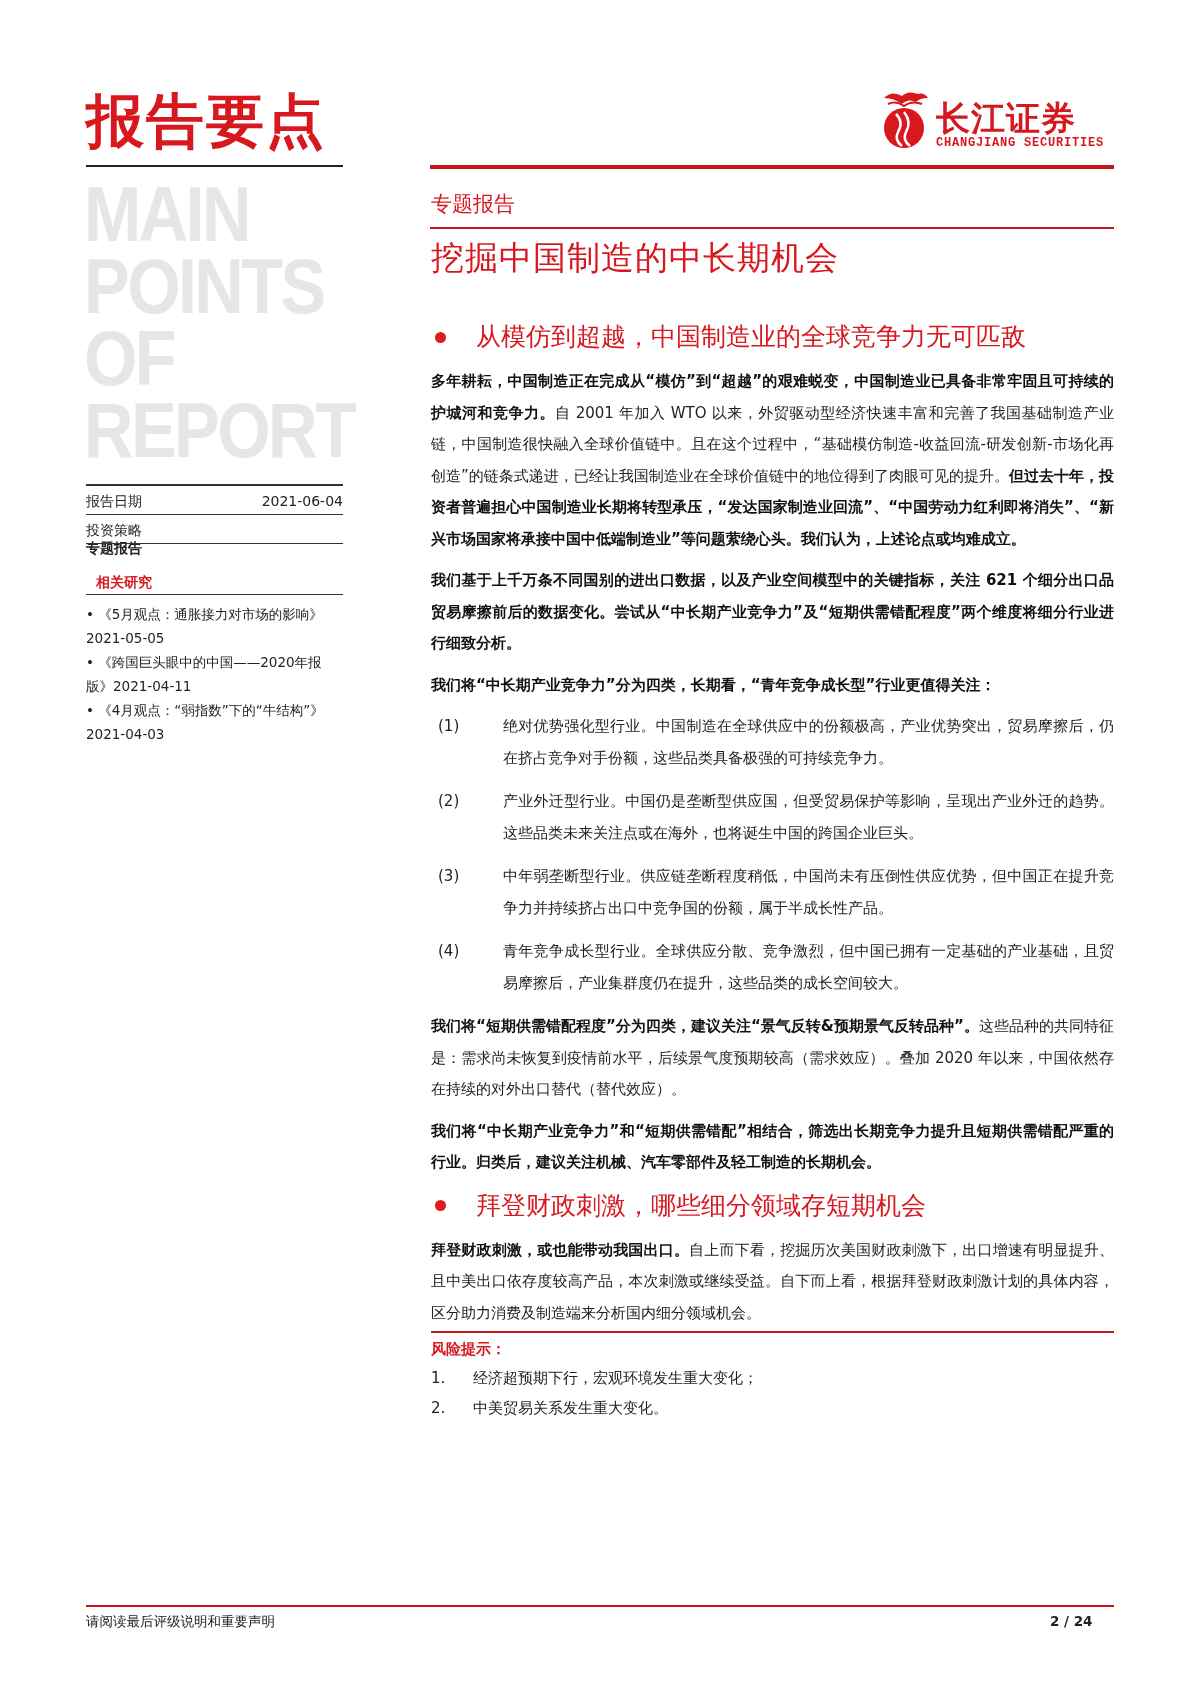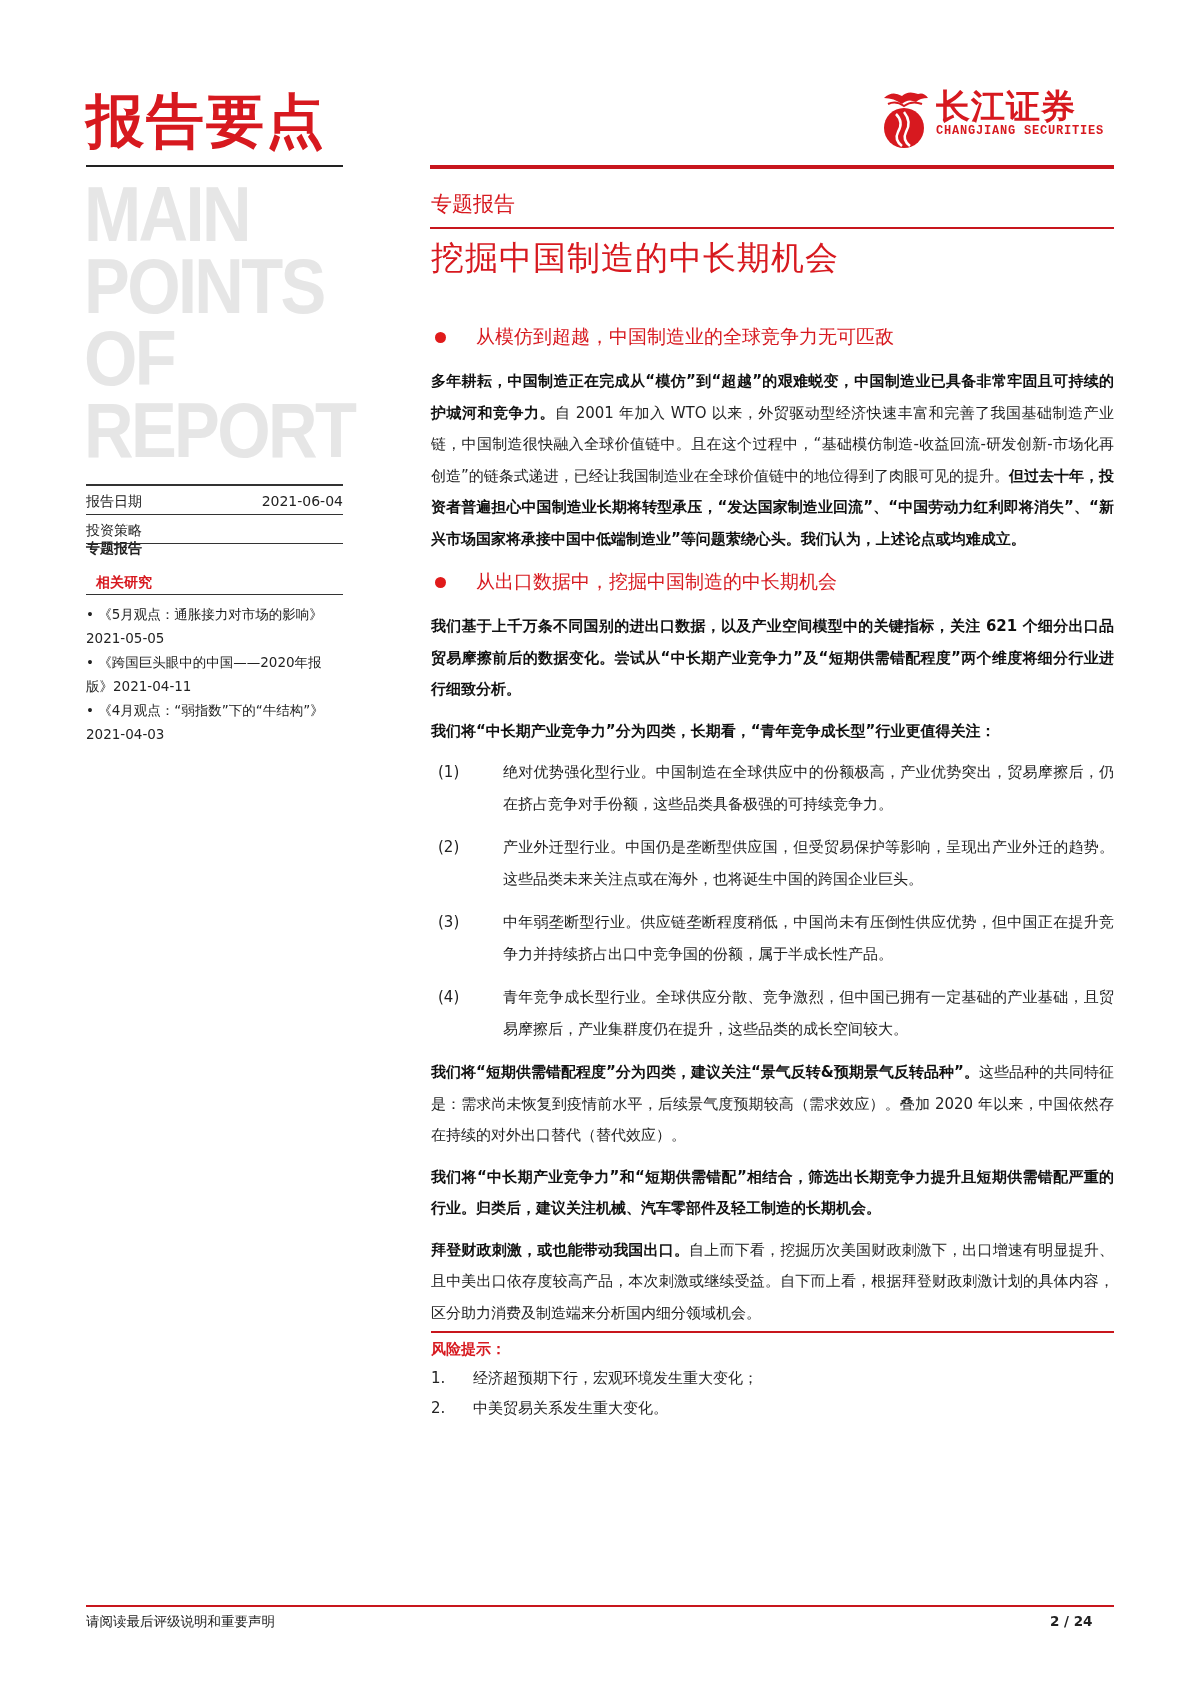--- a/index.html
+++ b/index.html
@@ -14,33 +14,33 @@
   .meta-row.r2 { top: 522px; flex-direction: column; }
   .meta-rule-mid { position: absolute; left: 86px; top: 514px; width: 257px; height: 1px; background: #333; }
   .meta-rule-bot { position: absolute; left: 86px; top: 543px; width: 257px; height: 1px; background: #333; }
   .meta-value-bold { font-weight: bold; }
 
   .related-title { position: absolute; left: 96px; top: 574px; font-size: 14px; font-weight: bold; color: #d7191f; }
   .related-rule { position: absolute; left: 86px; top: 594px; width: 257px; height: 1px; background: #333; }
   .related-list { position: absolute; left: 86px; top: 602px; width: 260px; font-size: 13.5px; line-height: 24px; color: #222; }
   .related-list .item { margin-bottom: 0; }
 
-  .logo { position: absolute; left: 878px; top: 88px; display: flex; align-items: flex-start; }
+  .logo { position: absolute; left: 878px; top: 88px; display: flex; align-items: flex-end; }
   .logo-mark { width: 52px; height: 62px; position: relative; }
   .logo-text { margin-left: 6px; display: flex; flex-direction: column; }
   .logo-cn { font-size: 34px; font-weight: bold; color: #d7191f; letter-spacing: 1px; line-height: 36px; font-family: "DejaVu Serif", serif; }
   .logo-en { font-size: 12px; font-weight: bold; color: #d7191f; letter-spacing: 0.8px; font-family: Liberation Mono, monospace; }
   .top-red-rule { position: absolute; left: 430px; top: 165px; width: 684px; height: 4px; background: #c8161d; }
 
   .report-type { position: absolute; left: 431px; top: 190px; font-size: 21px; color: #d7191f; }
   .type-rule { position: absolute; left: 430px; top: 227px; width: 684px; height: 2px; background: #c8161d; }
   .report-title { position: absolute; left: 431px; top: 236px; font-size: 33px; color: #d7191f; letter-spacing: 1px; }
 
   .content { position: absolute; left: 431px; top: 320px; width: 683px; font-size: 15px; line-height: 31.5px; color: #222; }
-  .sec-head { display: flex; align-items: center; color: #d7191f; font-size: 19px; height: 34px; margin-bottom: 12px; }
+  .sec-head { display: flex; align-items: center; color: #d7191f; font-size: 25px; height: 34px; margin-bottom: 12px; }
   .sec-head .dot { width: 11px; height: 11px; border-radius: 50%; background: #e01b1b; margin: 0 30px 0 4px; }
   p.para { text-align: justify; margin-bottom: 10px; }
   .b { font-weight: bold; color: #111; }
   .numlist { margin: 4px 0 10px 0; }
   .numitem { display: flex; margin-bottom: 12px; }
   .numitem .num { width: 72px; padding-left: 7px; flex-shrink: 0; }
   .numitem .txt { flex: 1; text-align: justify; }
   .risk-rule { height: 2px; background: #c8161d; margin: -8px 0 2px 0; }
   .risk-title { font-weight: bold; color: #d7191f; font-size: 15px; line-height: 28px; }
   .risk-item { display: flex; line-height: 30px; }
@@ -116,24 +116,20 @@
 <div class="content">
 
   <div class="sec-head">
     <span class="dot"></span>
     <span>从模仿到超越，中国制造业的全球竞争力无可匹敌</span>
   </div>
   <p class="para">
     <span class="b">多年耕耘，中国制造正在完成从“模仿”到“超越”的艰难蜕变，中国制造业已具备非常牢固且可持续的护城河和竞争力。</span><span>自 2001 年加入 WTO 以来，外贸驱动型经济快速丰富和完善了我国基础制造产业链，中国制造很快融入全球价值链中。且在这个过程中，“基础模仿制造-收益回流-研发创新-市场化再创造”的链条式递进，已经让我国制造业在全球价值链中的地位得到了肉眼可见的提升。</span><span class="b">但过去十年，投资者普遍担心中国制造业长期将转型承压，“发达国家制造业回流”、“中国劳动力红利即将消失”、“新兴市场国家将承接中国中低端制造业”等问题萦绕心头。我们认为，上述论点或均难成立。</span>
   </p>
 
-  <div class="sec-head">
-    <span class="dot"></span>
-    <span>从出口数据中，挖掘中国制造的中长期机会</span>
-  </div>
   <p class="para">
     <span class="b">我们基于上千万条不同国别的进出口数据，以及产业空间模型中的关键指标，关注 621 个细分出口品贸易摩擦前后的数据变化。尝试从“中长期产业竞争力”及“短期供需错配程度”两个维度将细分行业进行细致分析。</span>
   </p>
   <p class="para">
     <span class="b">我们将“中长期产业竞争力”分为四类，长期看，“青年竞争成长型”行业更值得关注：</span>
   </p>
   <div class="numlist">
     <div class="numitem">
       <span class="num">(1)</span>
       <span class="txt">绝对优势强化型行业。中国制造在全球供应中的份额极高，产业优势突出，贸易摩擦后，仍在挤占竞争对手份额，这些品类具备极强的可持续竞争力。</span>
@@ -151,20 +147,24 @@
       <span class="txt">青年竞争成长型行业。全球供应分散、竞争激烈，但中国已拥有一定基础的产业基础，且贸易摩擦后，产业集群度仍在提升，这些品类的成长空间较大。</span>
     </div>
   </div>
   <p class="para">
     <span class="b">我们将“短期供需错配程度”分为四类，建议关注“景气反转&amp;预期景气反转品种”。</span><span>这些品种的共同特征是：需求尚未恢复到疫情前水平，后续景气度预期较高（需求效应）。叠加 2020 年以来，中国依然存在持续的对外出口替代（替代效应）。</span>
   </p>
   <p class="para">
     <span class="b">我们将“中长期产业竞争力”和“短期供需错配”相结合，筛选出长期竞争力提升且短期供需错配严重的行业。归类后，建议关注机械、汽车零部件及轻工制造的长期机会。</span>
   </p>
 
+  <div class="sec-head">
+    <span class="dot"></span>
+    <span>拜登财政刺激，哪些细分领域存短期机会</span>
+  </div>
   <p class="para">
     <span class="b">拜登财政刺激，或也能带动我国出口。</span><span>自上而下看，挖掘历次美国财政刺激下，出口增速有明显提升、且中美出口依存度较高产品，本次刺激或继续受益。自下而上看，根据拜登财政刺激计划的具体内容，区分助力消费及制造端来分析国内细分领域机会。</span>
   </p>
 
   <div class="risk-rule"></div>
   <div class="risk-title">风险提示：</div>
   <div class="risk-item">
     <span class="num">1.</span>
     <span>经济超预期下行，宏观环境发生重大变化；</span>
   </div>

